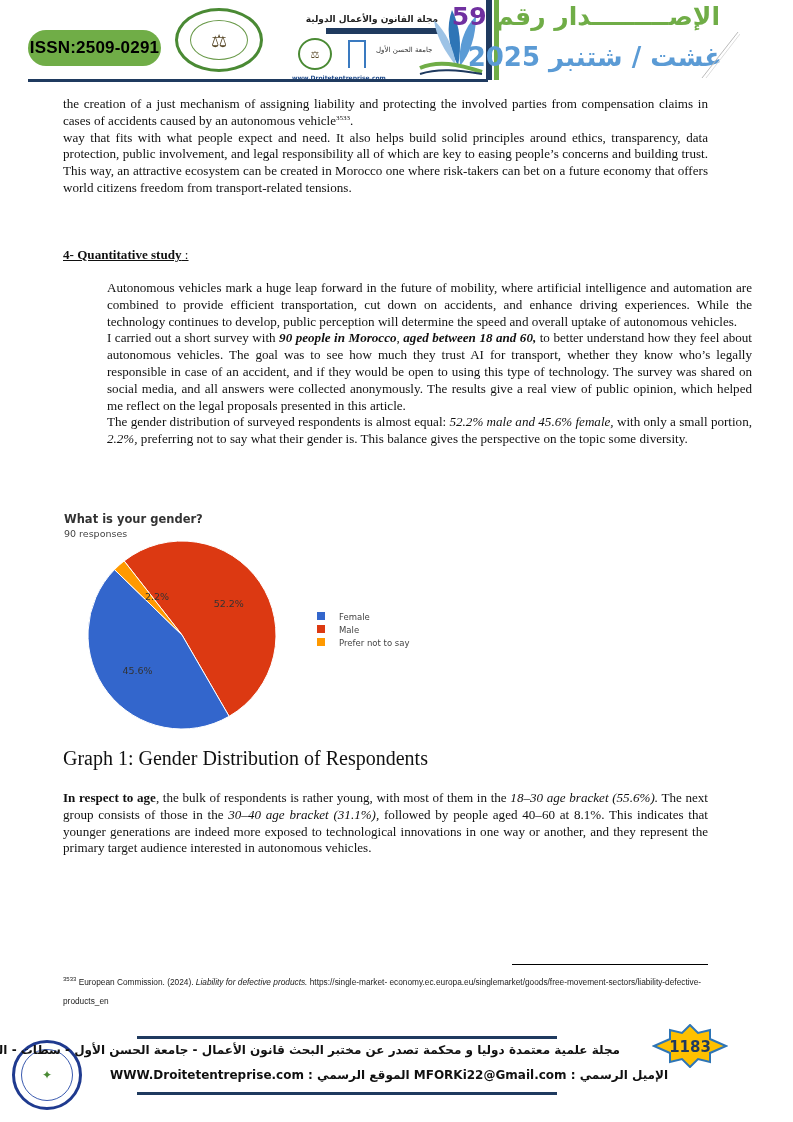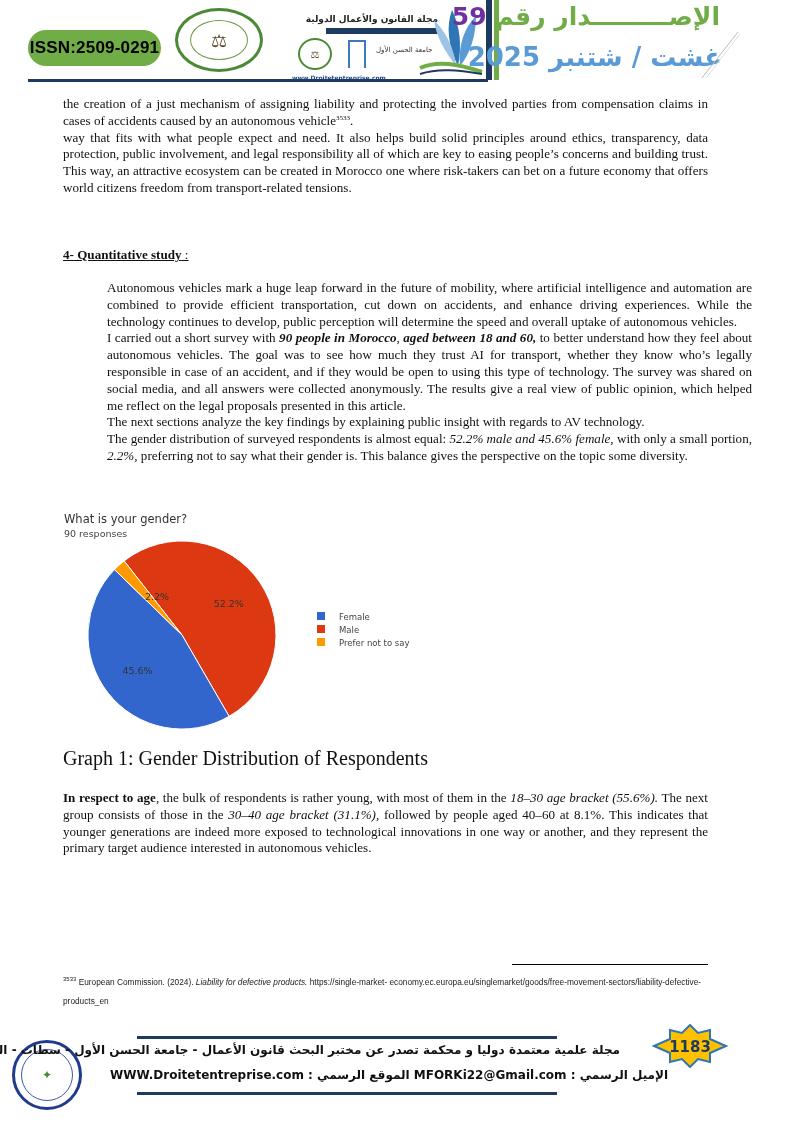--- a/index.html
+++ b/index.html
@@ -26,21 +26,21 @@
   .header-line{left:28px;top:79px;width:460px;height:3px;background:#1f3a5f;}
 
   
   .para{position:absolute;left:63px;width:645px;font-size:13.1px;line-height:16.8px;text-align:justify;}
   .para p{margin:0;}
   sup{font-size:7px;line-height:0;}
   .heading{position:absolute;left:63px;top:247px;font-size:13.1px;font-weight:bold;text-decoration:underline;}
   .heading .colon{font-weight:normal;}
 
   
-  .chart-title{position:absolute;left:64px;top:512px;font-family:"DejaVu Sans",sans-serif;font-size:11.5px;font-weight:normal;color:#333;}
+  .chart-title{position:absolute;left:64px;top:512px;font-family:"DejaVu Sans",sans-serif;font-size:11.5px;font-weight:bold;color:#333;}
   .chart-sub{position:absolute;left:64px;top:528px;font-family:"DejaVu Sans",sans-serif;font-size:9.5px;color:#444;}
   #pie{position:absolute;left:55px;top:540px;width:400px;height:200px;}
   .graph-caption{position:absolute;left:63px;top:747px;font-size:20px;color:#111;}
 
   
   .fn-line{position:absolute;left:512px;top:964px;width:196px;height:1px;background:#000;}
   .footnote{position:absolute;left:63px;top:973px;width:650px;font-family:"Liberation Sans",sans-serif;font-size:8.3px;line-height:19px;color:#222;}
   .footnote sup{font-size:6px;}
 
   
@@ -94,21 +94,20 @@
 <div class="para" style="top:96px;">
   <p><span>the creation of a just mechanism of assigning liability and protecting the involved parties from compensation claims in cases of accidents caused by an autonomous vehicle</span><sup>3533</sup><span>.</span></p>
   <p>way that fits with what people expect and need. It also helps build solid principles around ethics, transparency, data protection, public involvement, and legal responsibility  all of which are key to easing people’s concerns and building trust.  This way, an attractive ecosystem can be created in Morocco  one where risk-takers can bet on a future economy that offers world citizens freedom from transport-related tensions.</p>
 </div>
 
 <div class="heading"><span>4- Quantitative study</span><span class="colon"> :</span></div>
 
 <div class="para" style="top:280px;margin-left:44px;">
   <p>Autonomous vehicles mark a huge leap forward in the future of mobility, where artificial intelligence and automation are combined to provide efficient transportation, cut down on accidents, and enhance driving experiences. While the technology continues to develop, public perception will determine the speed and overall uptake of autonomous vehicles.</p>
   <p><span>I carried out a short survey with </span><b><i>90 people in Morocco</i></b><span>, </span><b><i>aged between 18 and 60,</i></b><span> to better understand how they feel about autonomous vehicles. The goal was to see how much they trust AI for transport, whether they know who’s legally responsible in case of an accident, and if they would be open to using this type of technology. The survey was shared on social media, and all answers were collected anonymously. The results give a real view of public opinion, which helped me reflect on the legal proposals presented in this article.</span></p>
-  <p style="text-align:left;">The next sections analyze the key findings by explaining public insight with regards to AV technology.</p>
   <p><span>The gender distribution of surveyed respondents is almost equal: </span><i>52.2% male and 45.6% female,</i><span> with only a small portion, </span><i>2.2%,</i><span> preferring not to say what their gender is.  This balance gives the perspective on the topic some diversity.</span></p>
 </div>
 
 <div class="chart-title">What is your gender?</div>
 <div class="chart-sub">90 responses</div>
 <svg id="pie" viewBox="0 0 400 200">
     <path d="M127,95 L69.12782131938813,20.926989160968134 A94,94 0 1 1 174.1136189087737,176.34068424422577 Z" fill="#dc3912" stroke="#fff" stroke-width="1"></path>
     <text x="173.7356896868083" y="67.42888488668225" text-anchor="middle" font-family="DejaVu Sans, sans-serif" font-size="9.5" fill="#333">52.2%</text>
     <path d="M127,95 L174.1136189087737,176.34068424422577 A94,94 0 0 1 59.47329770043321,29.607764401683895 Z" fill="#3366cc" stroke="#fff" stroke-width="1"></path>
     <text x="82.5561934965809" y="133.72330720836715" text-anchor="middle" font-family="DejaVu Sans, sans-serif" font-size="9.5" fill="#333">45.6%</text>

